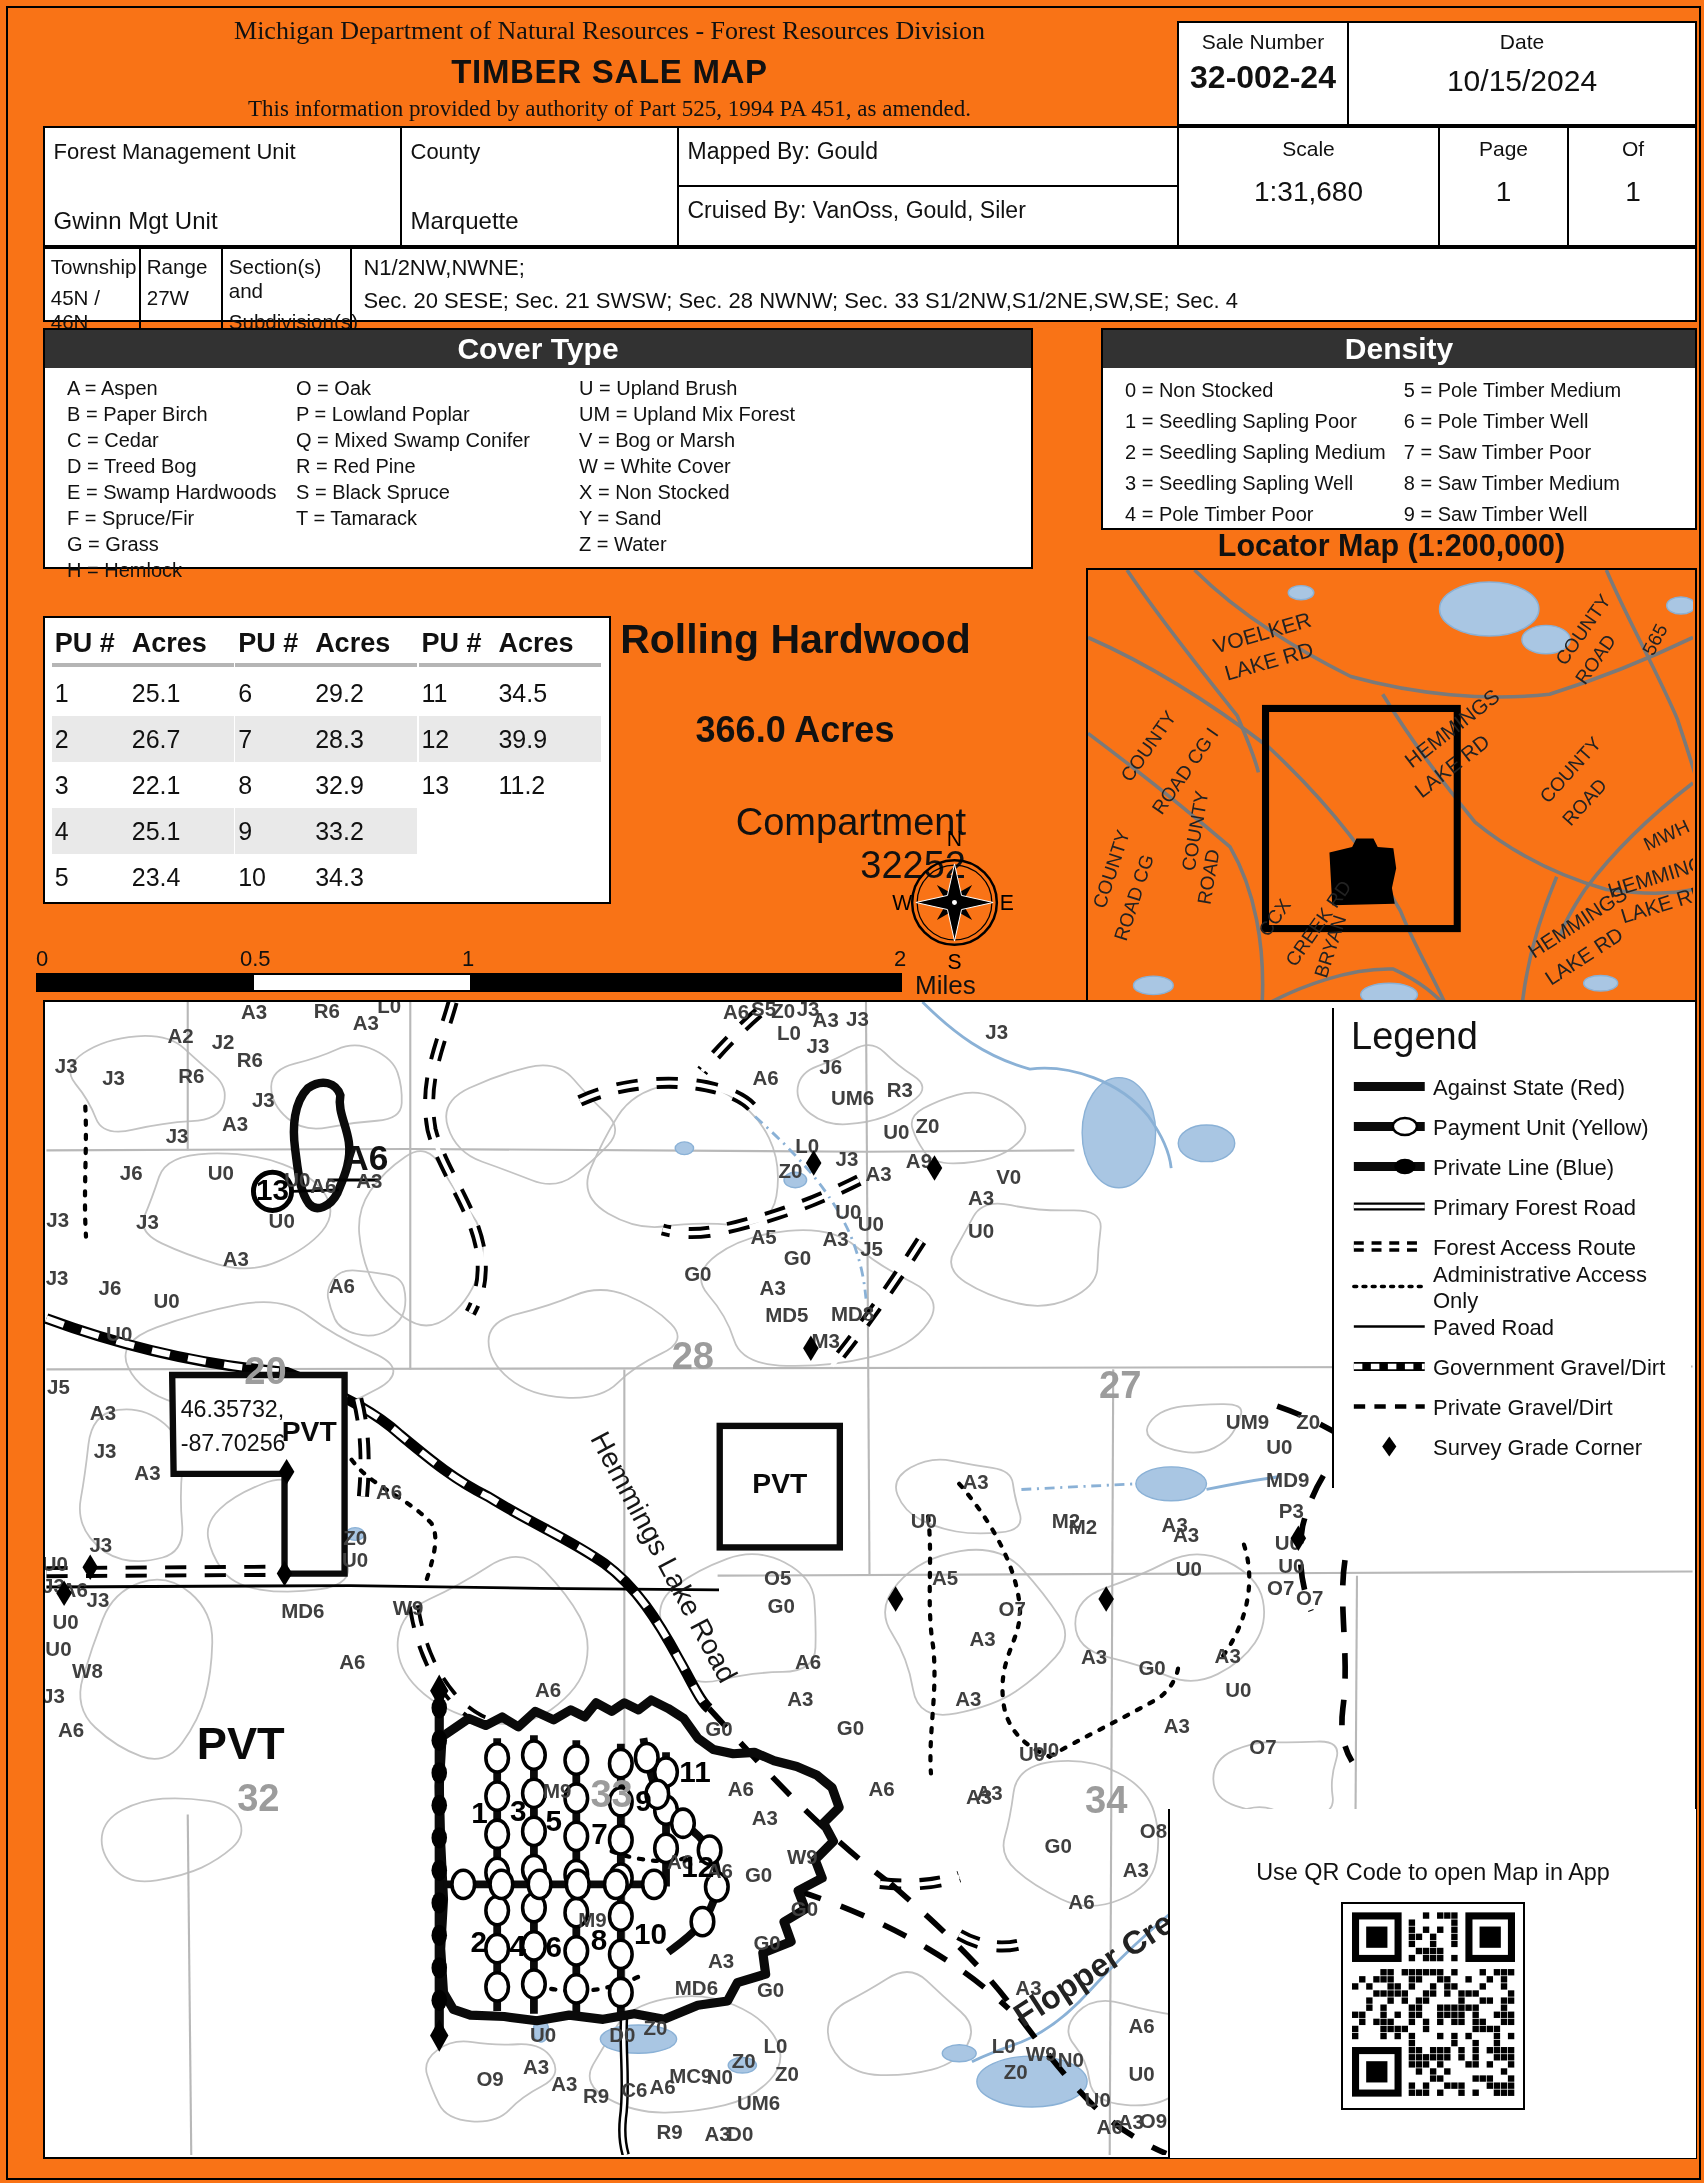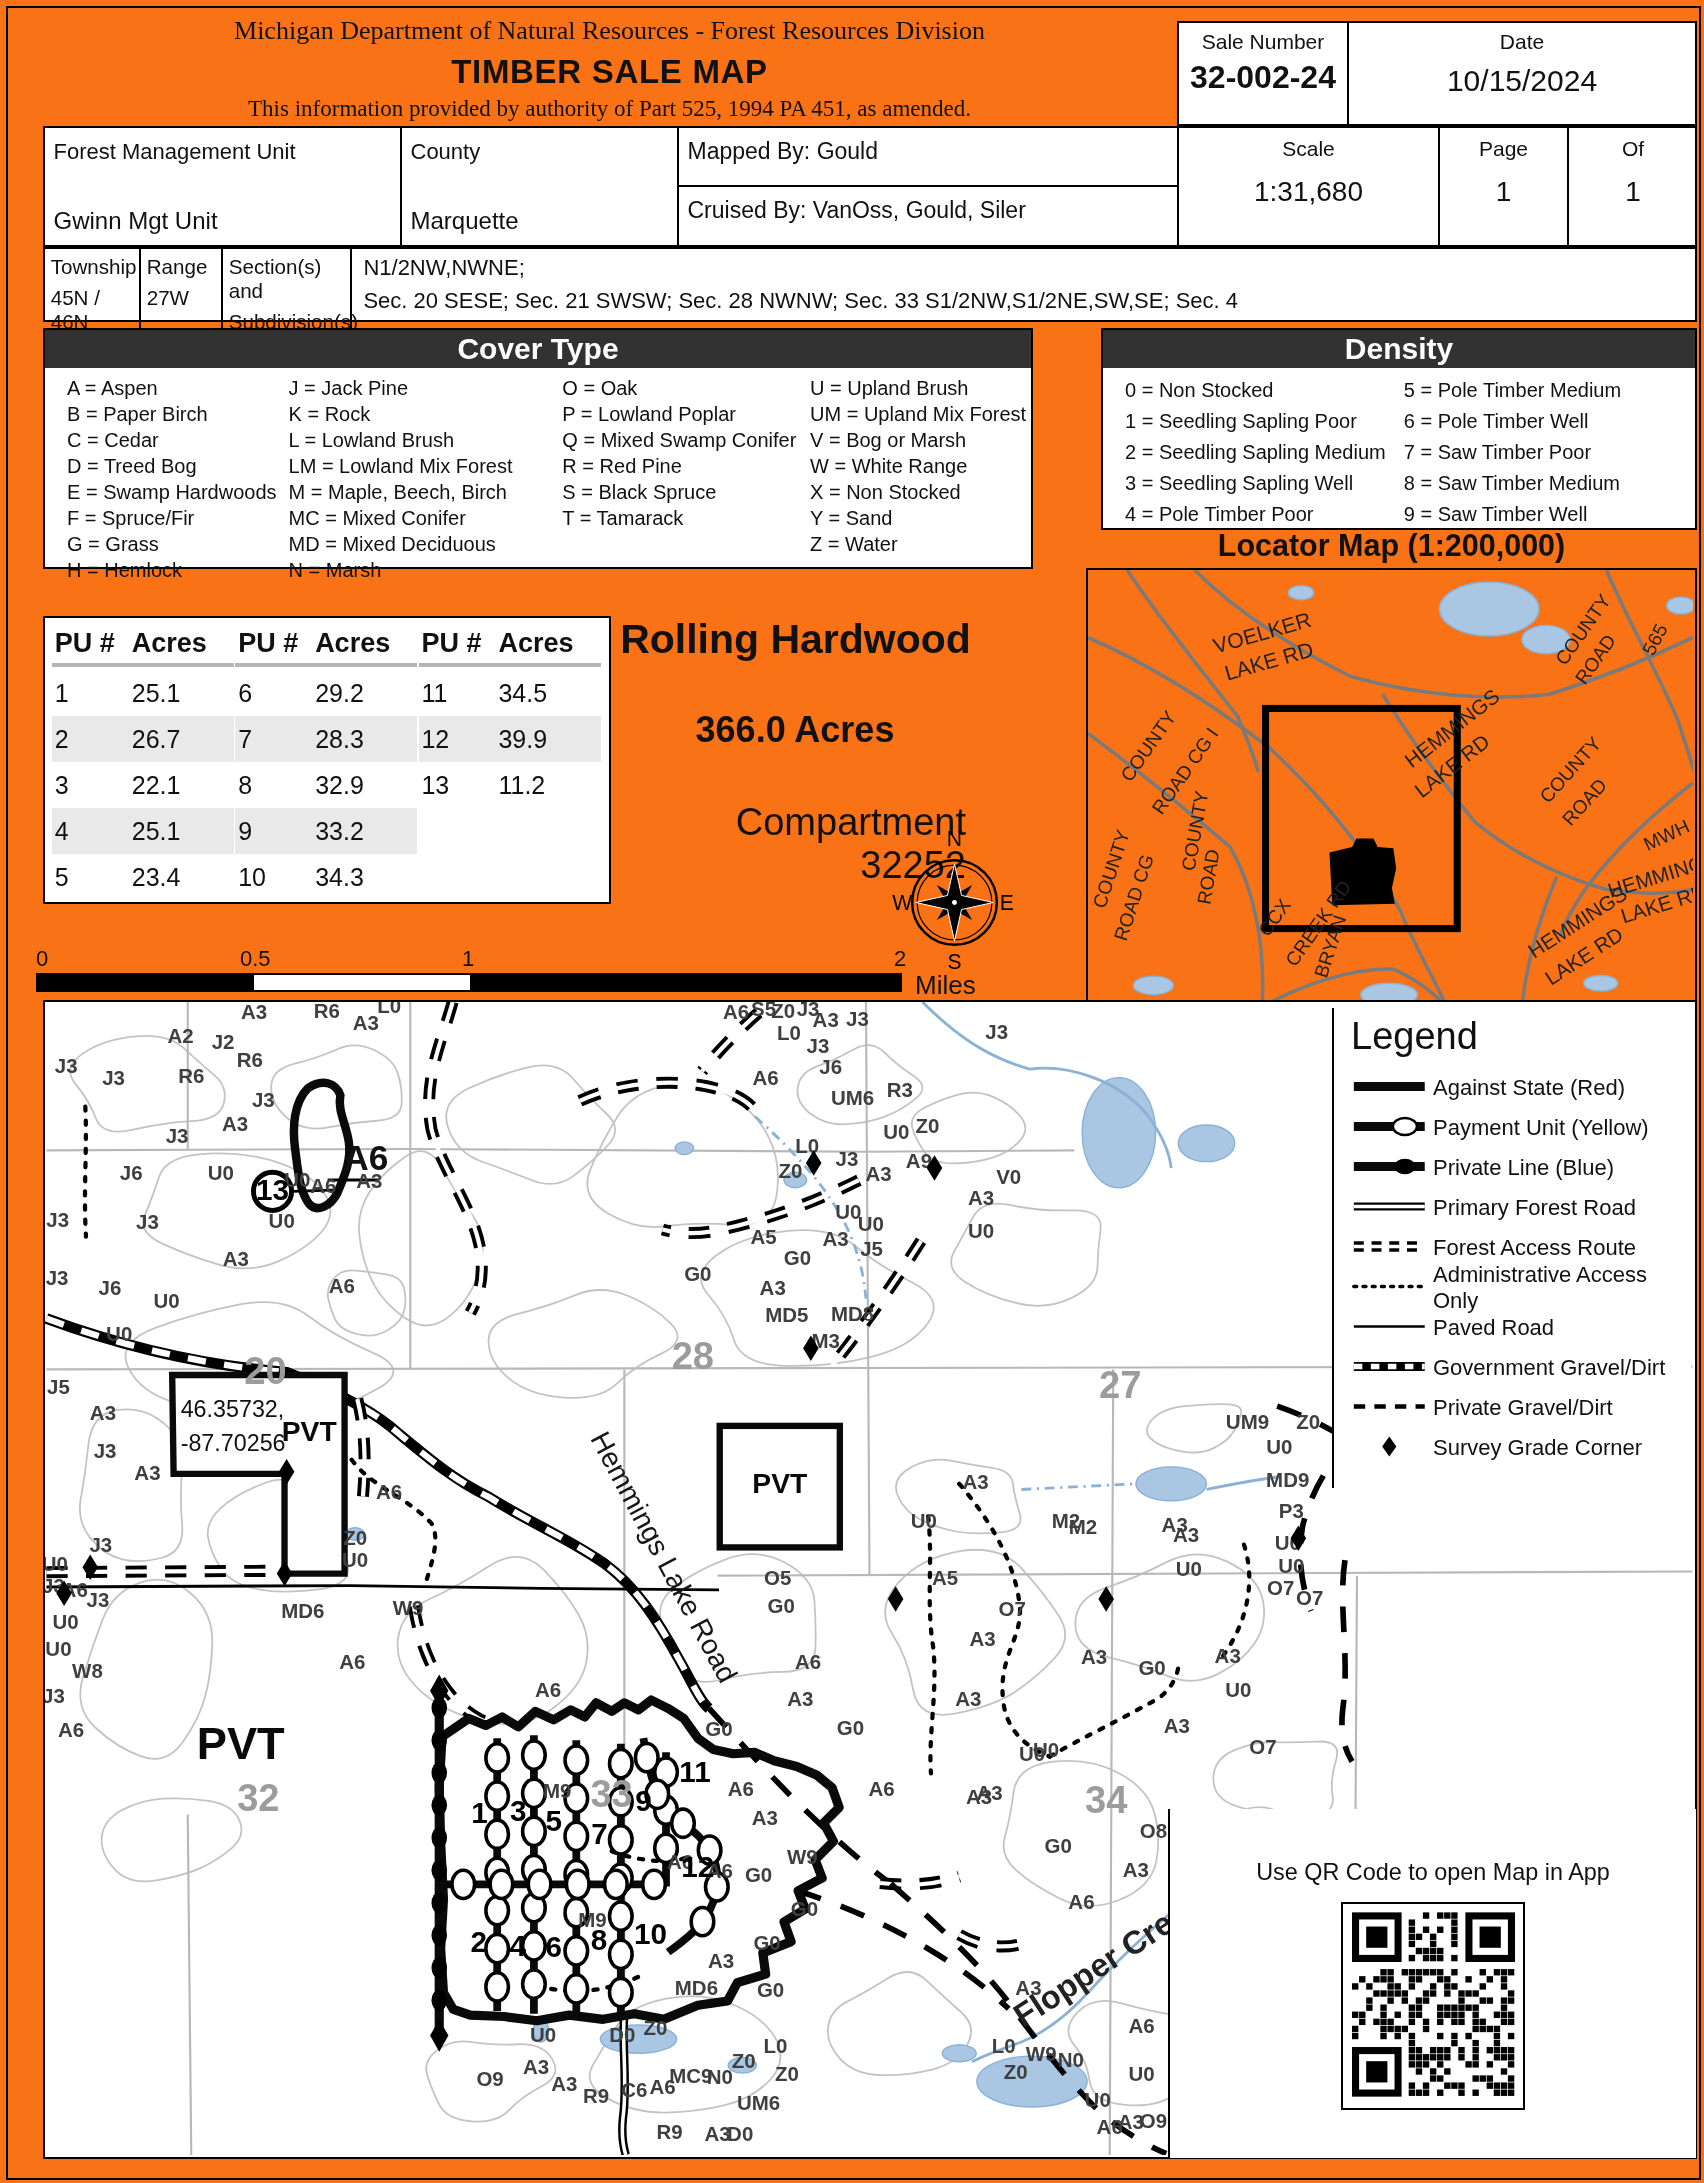--- a/index.html
+++ b/index.html
@@ -166,42 +166,32 @@
           <div>A = Aspen</div>
           <div>B = Paper Birch</div>
           <div>C = Cedar</div>
           <div>D = Treed Bog</div>
           <div>E = Swamp Hardwoods</div>
           <div>F = Spruce/Fir</div>
           <div>G = Grass</div>
           <div>H = Hemlock</div>
         </div>
         <div class="ct-col">
-          <div>J = Jack Pine</div>
-          <div>K = Rock</div>
-          <div>L = Lowland Brush</div>
-          <div>LM = Lowland Mix Forest</div>
-          <div>M = Maple, Beech, Birch</div>
-          <div>MC = Mixed Conifer</div>
-          <div>MD = Mixed Deciduous</div>
-          <div>N = Marsh</div>
-        </div>
-        <div class="ct-col">
           <div>O = Oak</div>
           <div>P = Lowland Poplar</div>
           <div>Q = Mixed Swamp Conifer</div>
           <div>R = Red Pine</div>
           <div>S = Black Spruce</div>
           <div>T = Tamarack</div>
         </div>
         <div class="ct-col">
           <div>U = Upland Brush</div>
           <div>UM = Upland Mix Forest</div>
           <div>V = Bog or Marsh</div>
-          <div>W = White Range</div>
+          <div>W = White Cover</div>
           <div>X = Non Stocked</div>
           <div>Y = Sand</div>
           <div>Z = Water</div>
         </div>
       </div>
   </div>
 
   <div class="density-box box">
     <div class="bar">Density</div>
     <div class="cols" id="dn-cols">

